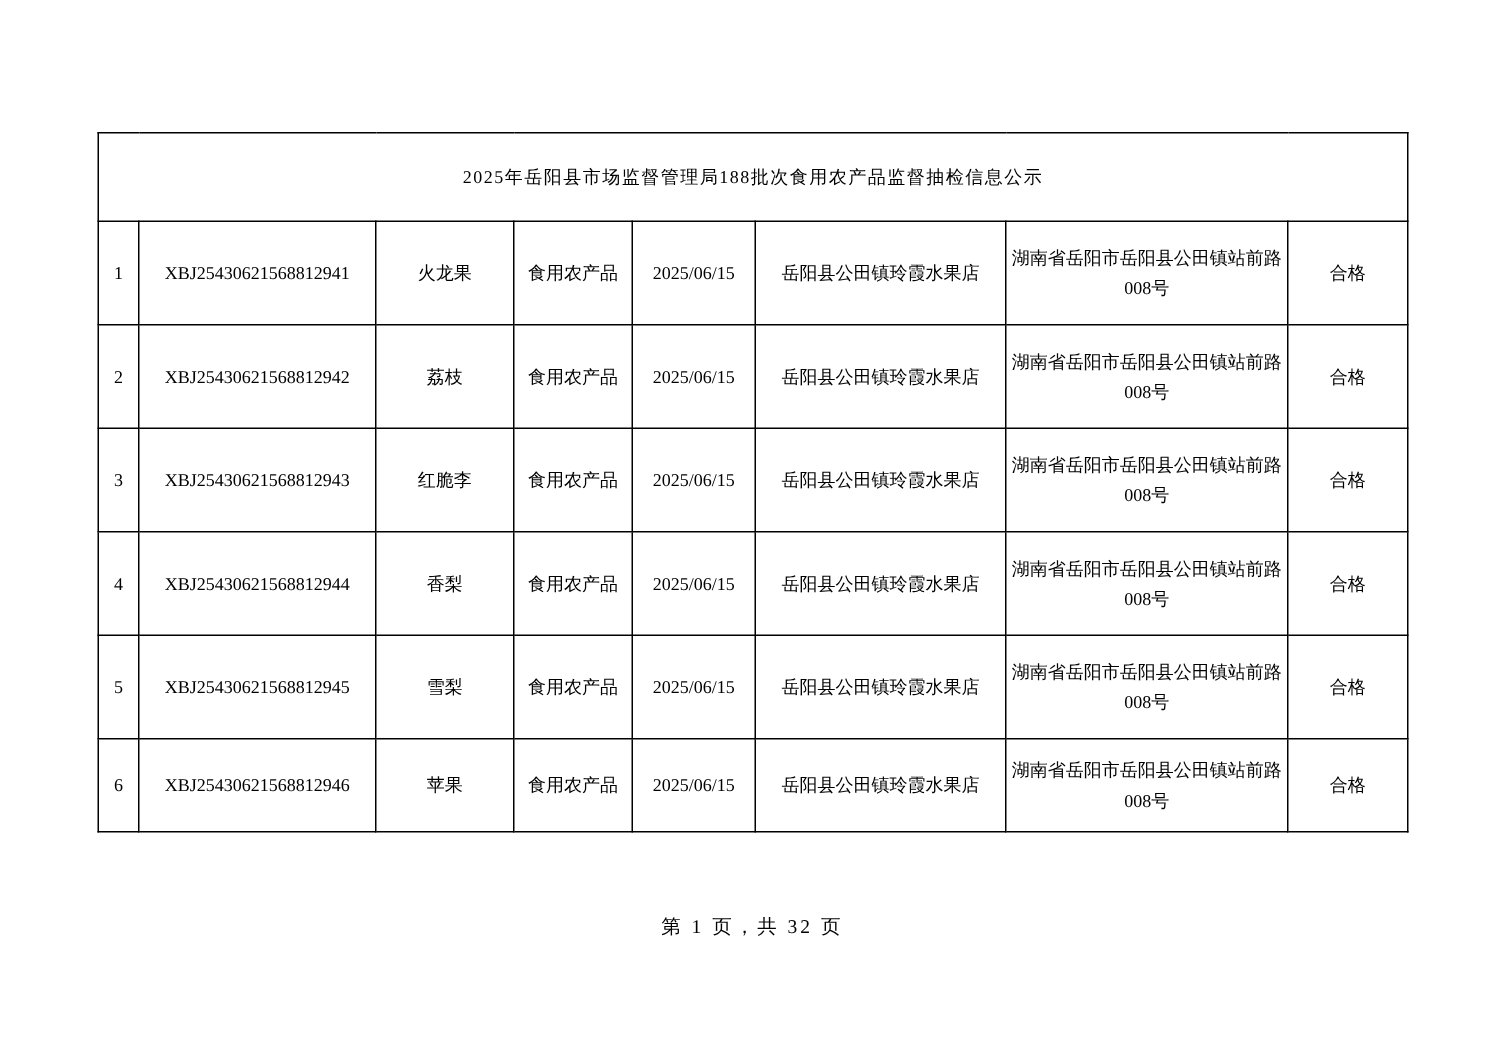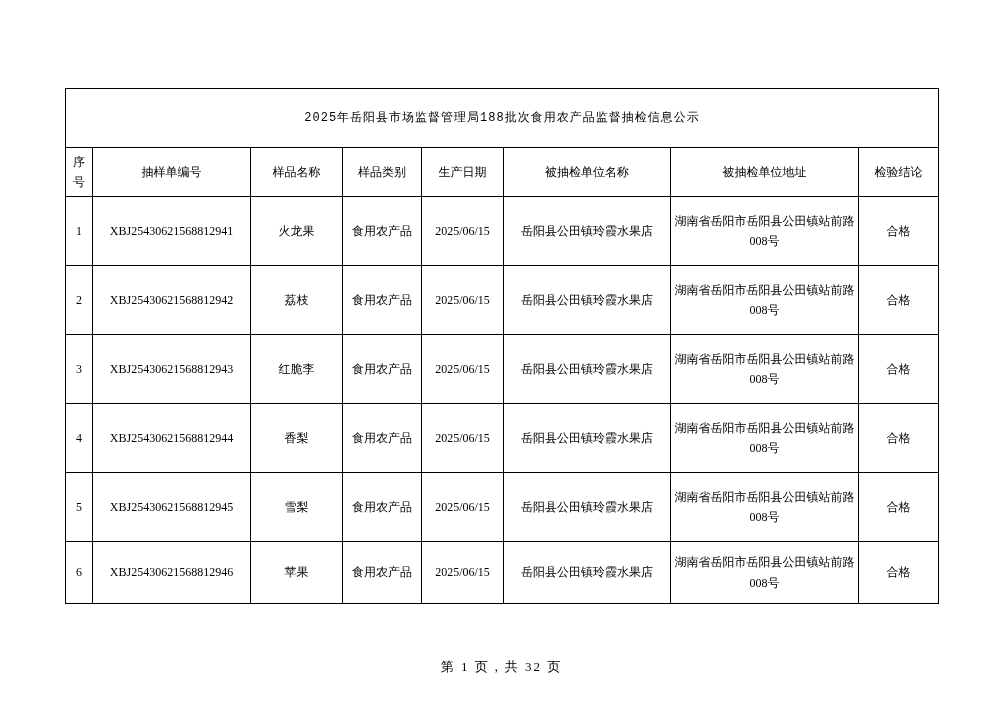--- a/index.html
+++ b/index.html
@@ -36,21 +36,20 @@
     padding: 0 3px;
     overflow: hidden;
     word-break: break-all;
   }
   th.title-cell {
     height: 58px;
     font-size: 21px;
     font-weight: bold;
     letter-spacing: 1px;
     padding: 0;
-    font-family: Liberation Mono, monospace;
   }
   tr.header-row th {
     height: 48px;
   }
   tbody tr td {
     height: 68px;
   }
   tbody tr:last-child td {
     height: 61px;
   }
@@ -82,30 +81,20 @@
         <col class="c3">
       <col class="c4">
         <col class="c5">
         <col class="c6">
         <col class="c7">
     </colgroup>
     <thead>
       <tr>
         <th class="title-cell" colspan="8">2025年岳阳县市场监督管理局188批次食用农产品监督抽检信息公示</th>
       </tr>
-      <tr class="header-row" id="header-row">
-          <th class="c0">序号</th>
-          <th class="c1">抽样单编号</th>
-          <th class="c2">样品名称</th>
-          <th class="c3">样品类别</th>
-          <th class="c4">生产日期</th>
-          <th class="c5">被抽检单位名称</th>
-          <th class="c6">被抽检单位地址</th>
-          <th class="c7">检验结论</th>
-        </tr>
     </thead>
     <tbody id="table-body">
         <tr>
           <td class="c0">1</td>
           <td class="c1">XBJ25430621568812941</td>
           <td class="c2">火龙果</td>
           <td class="c3">食用农产品</td>
           <td class="c4">2025/06/15</td>
           <td class="c5">岳阳县公田镇玲霞水果店</td>
           <td class="c6">湖南省岳阳市岳阳县公田镇站前路008号</td>

